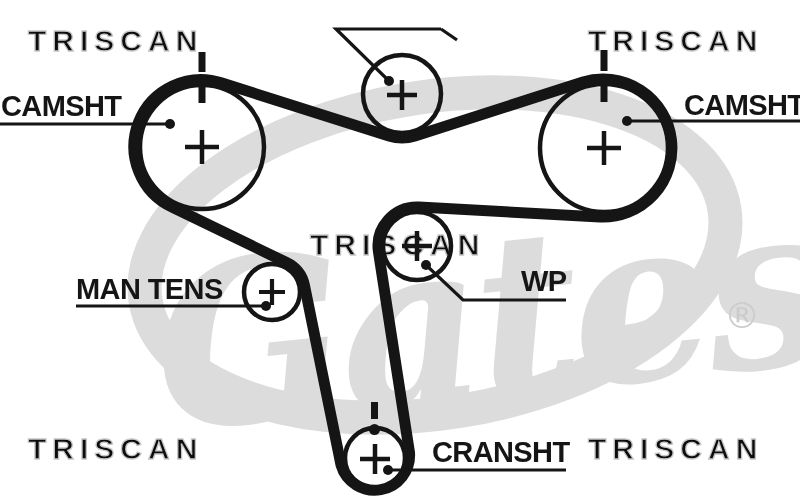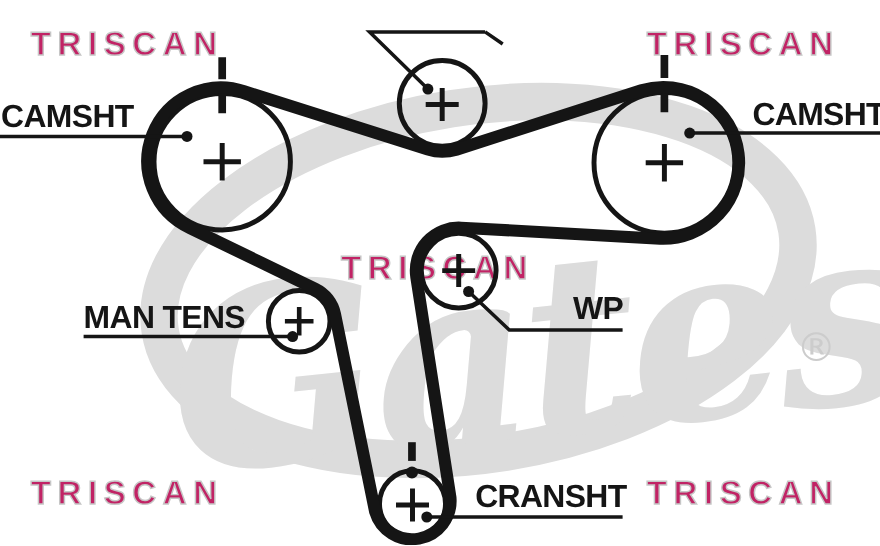--- a/index.html
+++ b/index.html
@@ -7,21 +7,21 @@
     position:relative;width:800px;height:496px;background:#fff;overflow:hidden;
     font-family:"Liberation Sans",sans-serif;
   }
   .stage svg{position:absolute;left:0;top:0;}
   .part-label{
     position:absolute;font:700 29px/1 "Liberation Sans",sans-serif;
     letter-spacing:-0.6px;color:#151515;white-space:nowrap;
   }
   .triscan{
     position:absolute;font:700 30px/1 "Liberation Sans",sans-serif;
-    letter-spacing:6px;color:#be185d;white-space:nowrap;
+    letter-spacing:6px;color:#000000;white-space:nowrap;
     -webkit-text-stroke:1.3px #c3c3c3;opacity:.95;
   }
   .triscan.tl{left:28px;top:26px;}
   .triscan.tr{left:588px;top:26px;}
   .triscan.c {left:310px;top:230px;}
   .triscan.bl{left:28px;top:434px;}
   .triscan.br{left:588px;top:434px;}
 </style>
 </head>
 <body>

